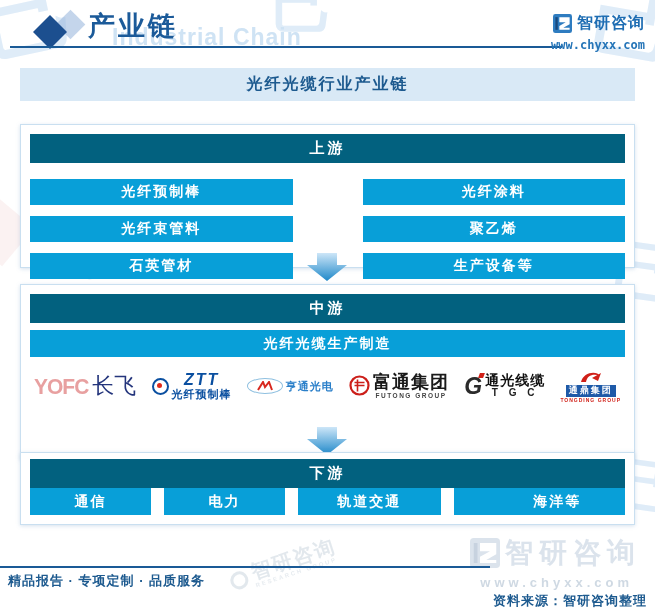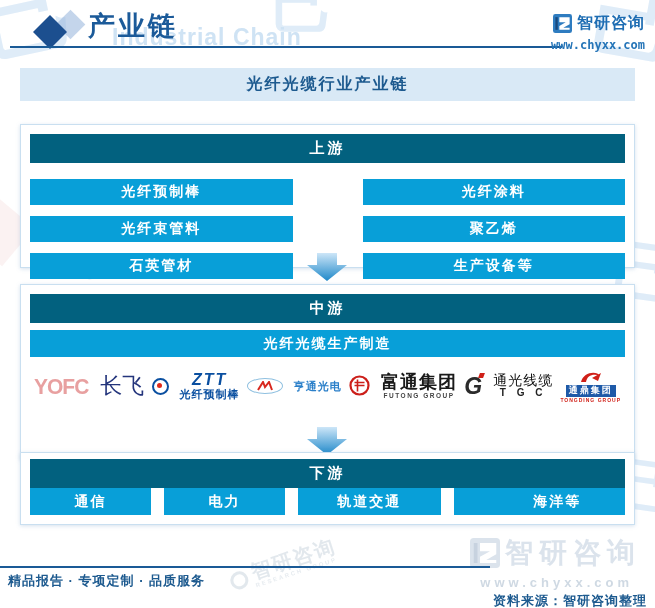--- a/index.html
+++ b/index.html
@@ -48,36 +48,36 @@
   .mid-activity { margin-top:7px; height:27px; }
   .logos { height:56px; margin-top:1px; display:flex; align-items:center; justify-content:space-between; padding:0 4px; }
   .down-row { display:flex; gap:13px; }
   .down-row .chip { flex:1; height:27px; }
   .down-row .chip:nth-child(3){ flex:1.18; }
   .down-row .chip:nth-child(4){ flex:1.12;padding-left:36px; }
   .arrow { position:absolute; left:303px; z-index:2; }
   .arrow.a1 { top:252px; } .arrow.a2 { top:426px; }
 
   
-  .logo { display:flex; align-items:center; gap:11px; }
+  .logo { display:flex; align-items:center; gap:3px; }
   .col { display:flex; flex-direction:column; align-items:center; line-height:1.05; }
   .yofc-en { font-size:21px; font-weight:900; color:#e8a0a0; letter-spacing:-1px; transform:scaleY(1.08); }
   .yofc-cn { font-size:22px; font-weight:400; color:#24357c; margin-left:1px; }
   .ztt-mark { width:17px; height:17px; border:2.5px solid #0a4fa0; border-radius:50%; position:relative; flex:none; }
   .ztt-mark::after { content:""; position:absolute; left:3.5px; top:3.5px; width:5px; height:5px; background:#e02a1a; border-radius:50%; }
   .ztt-en { font-size:16px; font-weight:900; color:#0a4fa0; letter-spacing:2px; font-style:italic; }
   .ztt-cn { font-size:11px; font-weight:800; color:#0a4fa0; letter-spacing:1px; }
   .ht-mark { width:36px; height:16px; border:1.5px solid #8fc0e0; border-radius:50%; display:flex; align-items:center; justify-content:center; flex:none; }
   .ht-cn { font-size:11px; font-weight:800; color:#2a7fc9; letter-spacing:1px; }
   .ft-cn { font-size:18px; font-weight:900; color:#1a1a1a; letter-spacing:1px; }
   .ft-en { font-size:6.5px; font-weight:600; color:#444; letter-spacing:1.5px; margin-top:1px; }
   .tgc-g { position:relative; font-style:italic; font-weight:900; font-size:23px; color:#2b2b2b; line-height:1; }
   .tgc-g::before { content:"G"; }
   .tgc-g::after { content:""; position:absolute; right:-2px; top:-2px; width:5px; height:5px; background:#d02018; transform:skewX(-20deg); }
-  .tgc-cn { font-size:14px; font-weight:400; color:#111; letter-spacing:1px; }
+  .tgc-cn { font-size:14px; font-weight:700; color:#111; letter-spacing:1px; }
   .tgc-en { font-size:10px; font-weight:800; color:#222; letter-spacing:4px; }
   .td-cn { font-size:9px; font-weight:800; color:#fff; background:#1e5aa8; padding:1px 3px; letter-spacing:2px; margin-top:1px; }
   .td-en { font-size:5px; font-weight:700; color:#d02018; letter-spacing:1px; margin-top:1px; }
 
   
   .footer-line { position:absolute; left:0; top:566px; width:490px; border-top:2px solid #1a5a96; z-index:2; }
   .tagline { position:absolute; left:8px; top:572px; font-size:13px; font-weight:800; color:#1d5a8f; letter-spacing:1px; z-index:2; }
   .source { position:absolute; right:8px; top:592px; font-size:13px; font-weight:700; color:#1d5a8f; letter-spacing:1px; z-index:2; }
   .footer-wm { position:absolute; right:14px; top:534px; z-index:1; display:flex; align-items:center; gap:5px; }
   .footer-wm-text { font-size:28px; font-weight:900; color:#dbe3ec; letter-spacing:6px; }

